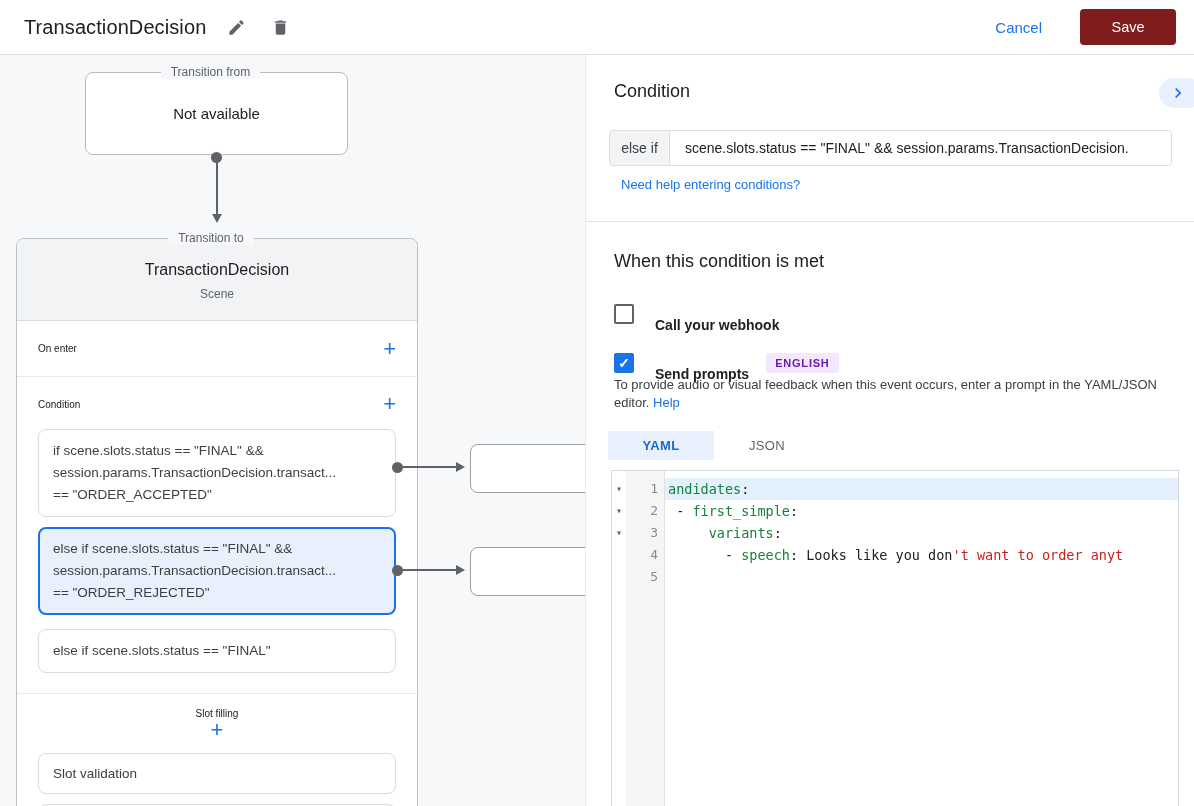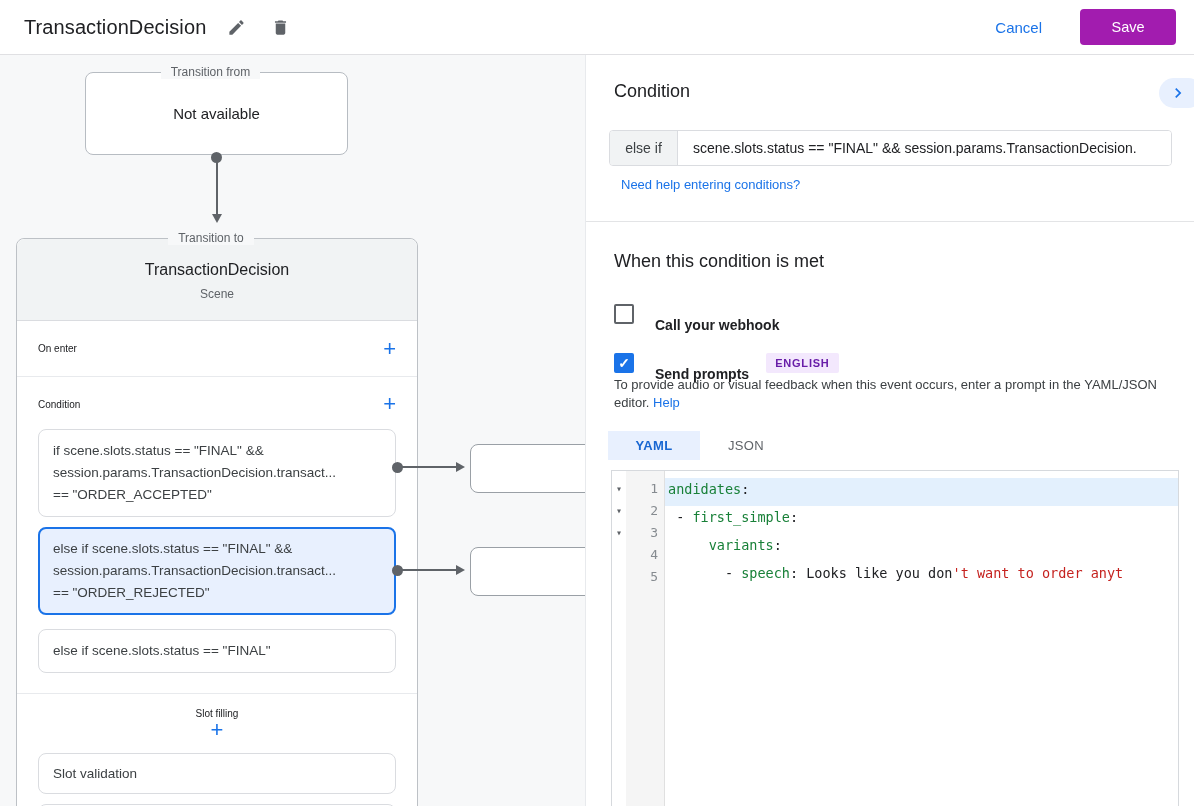--- a/index.html
+++ b/index.html
@@ -10,21 +10,21 @@
   
   #topbar { position:absolute; left:0; top:0; width:1194px; height:55px; background:#fff;
             border-bottom:1px solid #e0e0e3; display:flex; align-items:center; padding-left:24px; z-index:30; }
   .page-title { font-size:20px; color:#202124; letter-spacing:.1px; }
   .icon-btn { background:none; border:none; cursor:pointer; margin-left:16px; width:28px; height:28px;
               display:flex; align-items:center; justify-content:center; }
   .icon-btn svg { width:19px; height:19px; fill:#5f6368; }
   .tb-spacer { flex:1; }
   .cancel-link { color:#1a73e8; font-size:15px; font-weight:500; background:none; border:none;
                  cursor:pointer; margin-right:38px; font-family:inherit; }
-  .save-btn { background:#a21caf; color:#fff; font-size:14.5px; font-weight:500; border:none; border-radius:4px;
+  .save-btn { background:#7f1d1d; color:#fff; font-size:14.5px; font-weight:500; border:none; border-radius:4px;
               width:96px; height:36px; margin-right:18px; cursor:pointer; font-family:inherit; }
 
   
   #canvas { position:absolute; left:0; top:55px; width:585px; height:751px; background:#f7f8f9; overflow:hidden; }
 
   .flow-label { position:absolute; left:0; right:12px; top:-8px; text-align:center; font-size:12px; color:#5f6368; pointer-events:none; }
   .flow-label span { background:#f7f8f9; padding:0 10px; }
 
   #tf-box { position:absolute; left:85px; top:17px; width:263px; height:83px; background:#fff;
             border:1px solid #b7bcc2; border-radius:8px; display:flex; align-items:center; justify-content:center; }
@@ -64,52 +64,52 @@
   
   #panel { position:absolute; left:585px; top:55px; width:609px; height:751px; background:#fff;
            border-left:1px solid #e8eaed; overflow:hidden; }
   .panel-title { position:absolute; left:28px; top:26px; font-size:18px; color:#202124; }
   #collapse-pill { position:absolute; left:573px; top:23px; width:44px; height:30px; background:#e8f0fe;
                    border:none; border-radius:15px; cursor:pointer; display:flex; align-items:center; padding-left:9px; }
   #collapse-pill svg { width:20px; height:20px; fill:#1a73e8; }
 
   #cond-group { position:absolute; left:23px; top:75px; width:563px; height:36px; display:flex;
                 border:1px solid #dadce0; border-radius:4px; overflow:hidden; background:#fff; }
-  #cond-prefix { width:68px; background:#f1f3f4; border-right:1px solid #dadce0; display:flex;
+  #cond-prefix { width:60px; background:#f1f3f4; border-right:1px solid #dadce0; display:flex;
                  align-items:center; justify-content:center; font-size:14px; color:#3c4043; }
   #cond-input { flex:1; border:none; outline:none; padding:0 15px; font-size:14px; color:#202124;
                 font-family:inherit; white-space:nowrap; overflow:hidden; }
   .help-link { position:absolute; left:35px; top:122px; font-size:13px; color:#1a73e8; text-decoration:none; }
   .panel-divider { position:absolute; left:0; top:166px; width:609px; height:1px; background:#e3e4e6; }
   .h2 { position:absolute; left:28px; top:196px; font-size:18px; color:#202124; }
 
   .check-row { position:absolute; left:28px; display:flex; align-items:center; }
   .checkbox { width:20px; height:20px; border:2px solid #5f6368; border-radius:2px; background:#fff; flex:none; cursor:pointer; }
   .checkbox.checked { background:#1a73e8; border-color:#1a73e8; color:#fff; display:flex; align-items:center;
                       justify-content:center; font-size:14px; font-weight:bold; }
   .check-label { margin-left:21px; font-size:14px; font-weight:bold; color:#202124;margin-top:22px; }
   .lang-badge { margin-left:17px; background:#f3e8fd; color:#681da8; font-size:11px; font-weight:bold;
                 letter-spacing:.8px; padding:4px 9px; border-radius:2px; }
 
   .panel-para { position:absolute; left:28px; top:321px; width:555px; font-size:13px; line-height:17.5px; color:#3c4043; }
   .panel-para a { color:#1a73e8; text-decoration:none; }
 
   .tabs { position:absolute; left:22px; top:376px; display:flex; }
-  .tab { width:92px; height:29px; display:flex; align-items:center; justify-content:center;
+  .tab { width:106px; height:29px; display:flex; align-items:center; justify-content:center;
          font-size:13px; letter-spacing:.3px; color:#5f6368; font-weight:500; cursor:pointer; border:none; background:none; font-family:inherit; }
   .tab.active { background:#e8f0fe; color:#1967d2; font-weight:bold; }
 
   #editor { position:absolute; left:25px; top:415px; width:568px; height:337px; border:1px solid #d6d9dd;
             display:flex; background:#fff; font-family:"DejaVu Sans Mono", monospace; }
   #fold-col { width:14px; background:#fff; padding-top:7px; }
   #num-col { width:39px; background:#f5f5f5; border-right:1px solid #e0e0e0; padding-top:7px; }
   #code-col { flex:1; padding-top:7px; overflow:hidden; }
   .gut-row { height:22px; line-height:22px; font-size:10px; color:#5f6368; text-align:center; }
   .gut-row.num { font-size:13px; color:#868b90; text-align:right; padding-right:6px; }
-  .code-row { height:28px; line-height:22px; font-size:13.5px; white-space:pre; padding-left:3px; color:#202124; }
+  .code-row { height:22px; line-height:22px; font-size:13.5px; white-space:pre; padding-left:3px; color:#202124; }
   .code-row.hl { background:#e3f0fd; }
   .tok-key { color:#188038; }
   .tok-plain { color:#202124; }
   .tok-string { color:#c5221f; }
 </style>
 </head>
 <body>
 
 <div id="frame">
 

